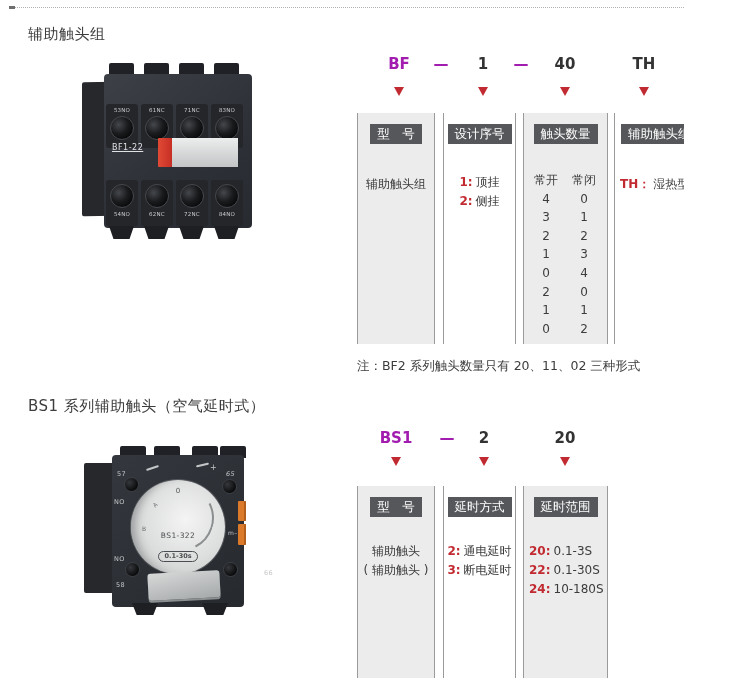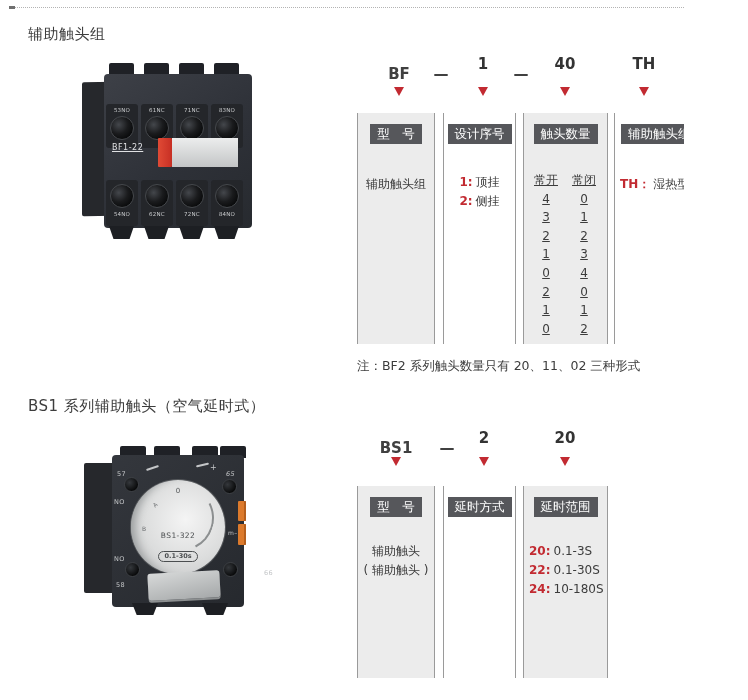--- a/index.html
+++ b/index.html
@@ -7,38 +7,38 @@
         font-family:"DejaVu Sans","Liberation Sans",sans-serif;color:#3c3c3c;}
 
   
   .dotted-line{position:absolute;left:9px;top:7px;width:739px;border-top:1.5px dotted #b3b3b3;}
   .dash-mark{position:absolute;left:9px;top:6px;width:6px;height:3px;background:#6f6f6f;}
 
   .sec-title{position:absolute;left:28px;font-size:15px;color:#3d3d3d;letter-spacing:.5px;}
 
   
   .code-part{position:absolute;transform:translateX(-50%);font-size:15px;font-weight:bold;color:#333;white-space:nowrap;}
-  .code-part.red{color:#404040;margin-top:10px;}
+  .code-part.red{color:#a21caf;}
   .tri{position:absolute;transform:translateX(-50%);width:0;height:0;
        border-left:5.5px solid transparent;border-right:5.5px solid transparent;border-top:9px solid #c22a31;}
 
   
   .col-panel{position:absolute;box-sizing:border-box;}
   .col-gray{background:#ececec;border-left:1px solid #9a9a9a;border-right:1px solid #9a9a9a;}
   .col-white{background:#fff;border-left:1px solid #9a9a9a;border-right:1px solid #9a9a9a;}
   .col-open{background:#fff;border-left:1px solid #9a9a9a;}
   .col-label-wrap{position:absolute;left:0;right:0;top:10px;text-align:center;}
   .col-label-wrap.left{text-align:left;padding-left:6px;}
   .col-label{display:inline-block;background:#56575b;color:#fff;font-size:12.5px;line-height:16px;padding:2px 7px;white-space:nowrap;}
   .col-content{position:absolute;left:0;right:0;text-align:center;font-size:12px;color:#3c3c3c;line-height:19px;}
   .col-content.left{text-align:left;padding-left:5px;}
   .kv b{color:#c22a31;font-weight:bold;margin-right:3px;font-style:normal;}
   .contacts{position:absolute;left:3px;top:58px;font-size:12px;line-height:18.6px;}
   .trow{display:flex;}
-  .trow span{display:inline-block;width:38px;text-align:center;text-decoration:underline;}
+  .trow span{display:inline-block;width:38px;text-align:center;}
   .note{position:absolute;left:357px;top:358px;font-size:12.5px;color:#3c3c3c;}
 
   
   .prod{position:absolute;}
   .p-flange{position:absolute;background:#26282c;border-radius:2px;}
   .p-body{position:absolute;border-radius:4px;}
   .p1-body{background:linear-gradient(145deg,#3d4047 0%,#2e3138 55%,#272a2f 100%);}
   .p-tab{position:absolute;background:#1f2126;border-radius:2px 2px 0 0;}
   .p-claw{position:absolute;background:#1d1f23;clip-path:polygon(0 0,100% 0,82% 100%,18% 100%);}
   .term{position:absolute;width:32px;background:#24262a;border-radius:3px;}
@@ -262,20 +262,24 @@
   <div class="col-panel col-gray" style="left:357px;top:486px;width:78px;height:192px;">
     <div class="col-label-wrap"><span class="col-label">型　号</span></div>
     <div class="col-content" style="top:56px;">
       <div>辅助触头</div>
       <div>( 辅助触头 )</div>
     </div>
   </div>
 
   <div class="col-panel col-white" style="left:443px;top:486px;width:73px;height:192px;">
     <div class="col-label-wrap"><span class="col-label">延时方式</span></div>
+    <div class="col-content" style="top:56px;">
+      <div class="kv"><b>2:</b><span>通电延时</span></div>
+      <div class="kv"><b>3:</b><span>断电延时</span></div>
+    </div>
   </div>
 
   <div class="col-panel col-gray" style="left:523px;top:486px;width:85px;height:192px;">
     <div class="col-label-wrap"><span class="col-label">延时范围</span></div>
     <div class="col-content left" style="top:56px;">
       <div class="kv"><b>20:</b><span>0.1-3S</span></div>
       <div class="kv"><b>22:</b><span>0.1-30S</span></div>
       <div class="kv"><b>24:</b><span>10-180S</span></div>
     </div>
   </div>

